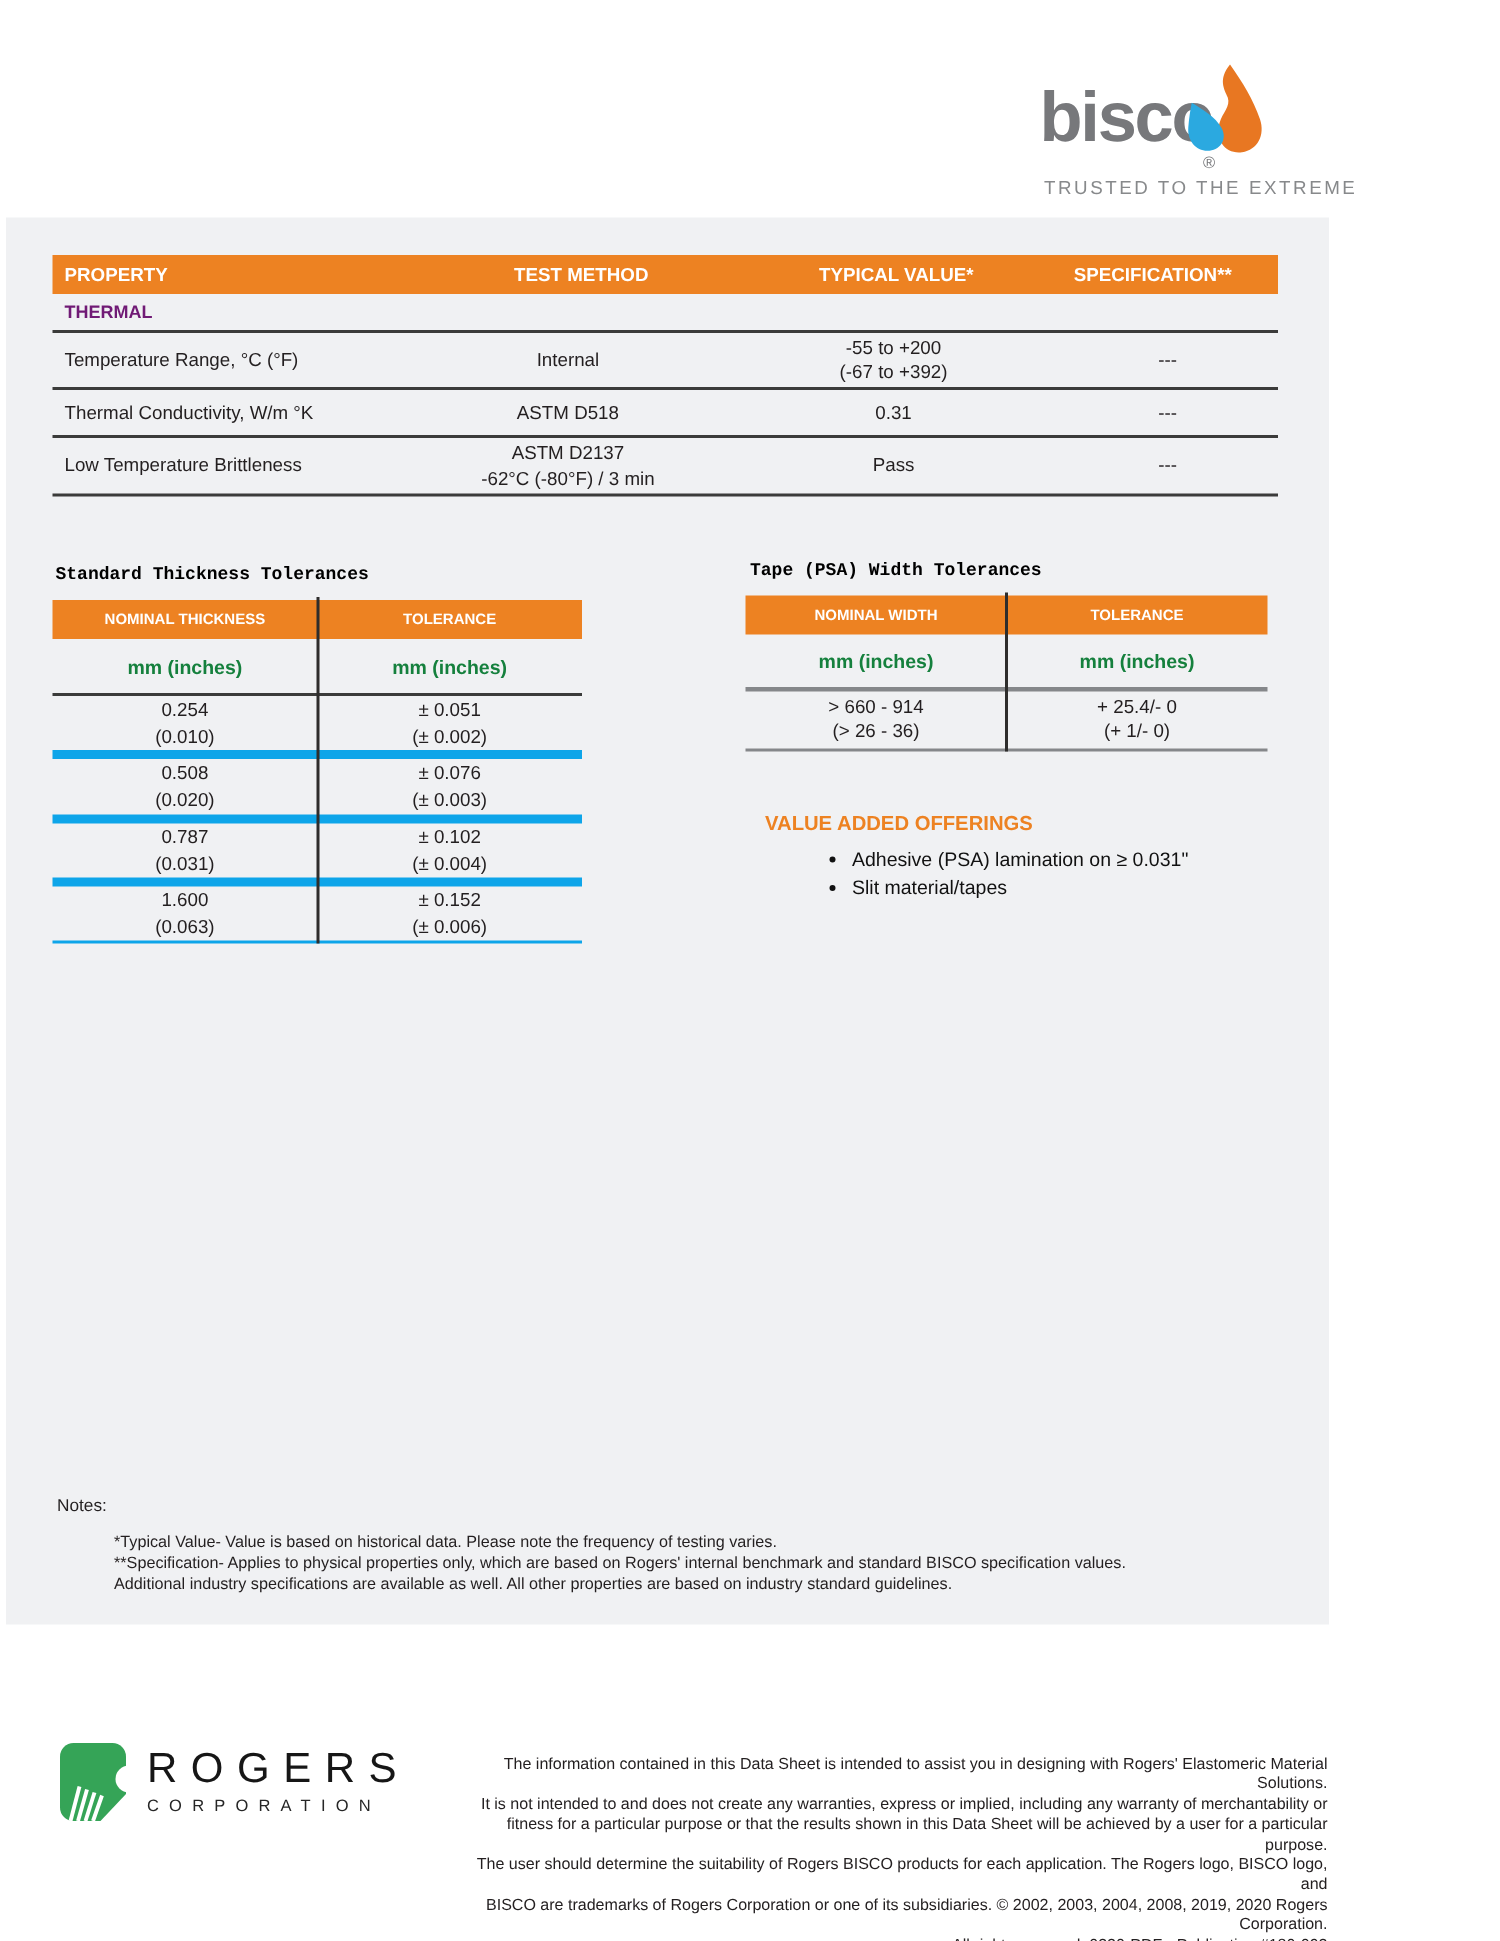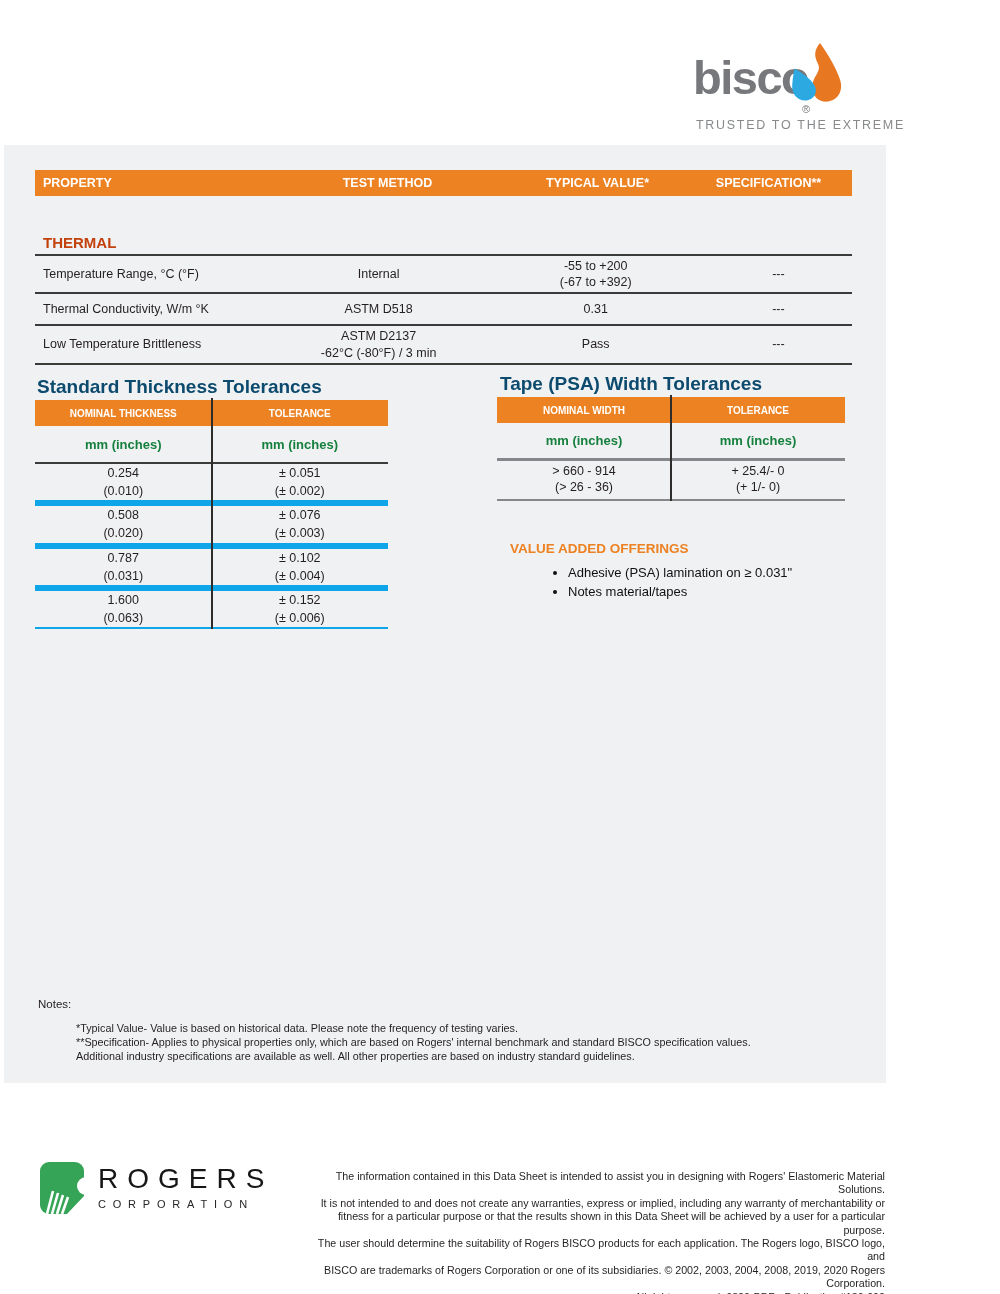--- a/index.html
+++ b/index.html
@@ -38,34 +38,33 @@
   .ptable .hrow {
     display: flex; align-items: center; height: 26px;
     background: #ED8222; color: #ffffff; font-weight: bold; font-size: 12.5px;
   }
   .col-prop { width: 230px; padding-left: 8px; text-align: left; }
   .col-test { width: 245px; text-align: center; }
   .col-typ  { width: 175px; text-align: center; }
   .col-spec { width: 167px; text-align: center; }
   .ptable .section-row {
     display: flex; align-items: center; height: 26px; padding-left: 8px;
-    color: #c2410c; font-weight: bold; font-size: 15px;
+    color: #701a75; font-weight: bold; font-size: 12px;
     border-bottom: 2px solid #3B3B3A;
-    margin-top: 34px;
   }
   .ptable .drow {
     display: flex; align-items: center;
     border-bottom: 2px solid #3B3B3A;
     line-height: 1.3;
     gap: 32px;
   }
   .cell { white-space: pre-line; }
 
   
-  .tol-title { position: absolute; font-size: 19px; font-weight: bold; color: #0c4a6e; }
+  .tol-title { position: absolute; font-size: 12px; font-weight: bold; color: #000000; font-family: Liberation Mono, monospace; }
   .tol-table { position: absolute; }
   .tol-head {
     display: flex; align-items: center; height: 26px;
     background: #ED8222; color: #fff; font-weight: bold; font-size: 10px;
   }
   .tol-head div { width: 50%; text-align: center; }
   .tol-units {
     display: flex; align-items: center; height: 38px;
     color: #15803d; font-weight: bold; font-size: 13px;
   }
@@ -204,21 +203,21 @@
 (&gt; 26 - 36)</div>
     <div>+ 25.4/- 0
 (+ 1/- 0)</div>
   </div>
 </div>
 
 <div class="value-added">
   <div class="va-title">VALUE ADDED OFFERINGS</div>
   <ul>
     <li>Adhesive (PSA) lamination on ≥ 0.031"</li>
-    <li>Notes material/tapes</li>
+    <li>Slit material/tapes</li>
   </ul>
 </div>
 
 <div class="notes">
   <div class="notes-label">Notes:</div>
   <div class="notes-body">*Typical Value- Value is based on historical data.  Please note the frequency of testing varies.
 **Specification- Applies to physical properties only, which are based on Rogers' internal benchmark and standard BISCO specification values.
 Additional industry specifications are available as well.  All other properties are based on industry standard guidelines.</div>
 </div>
 

